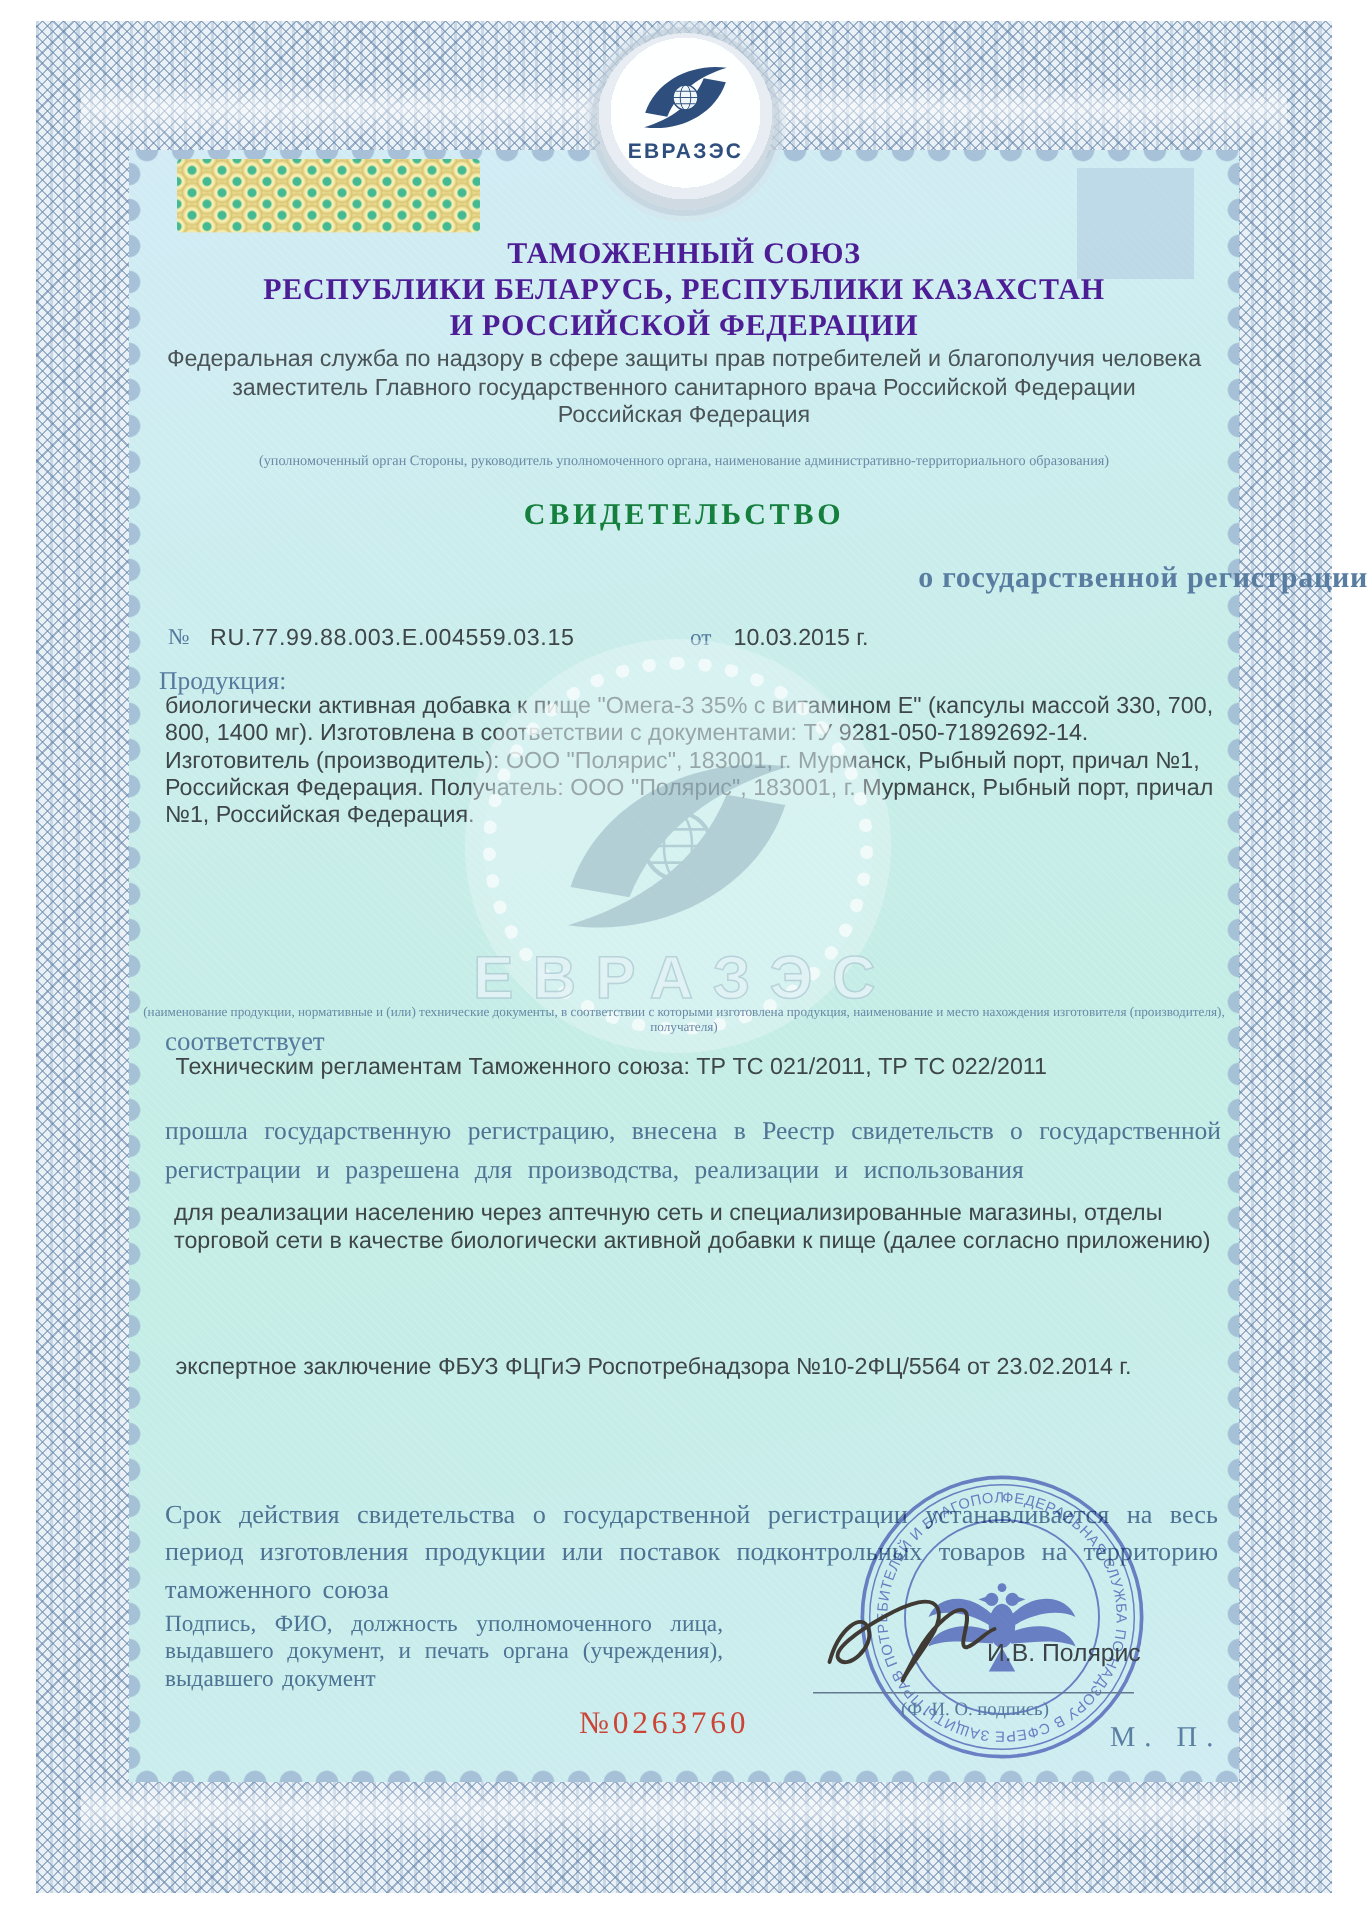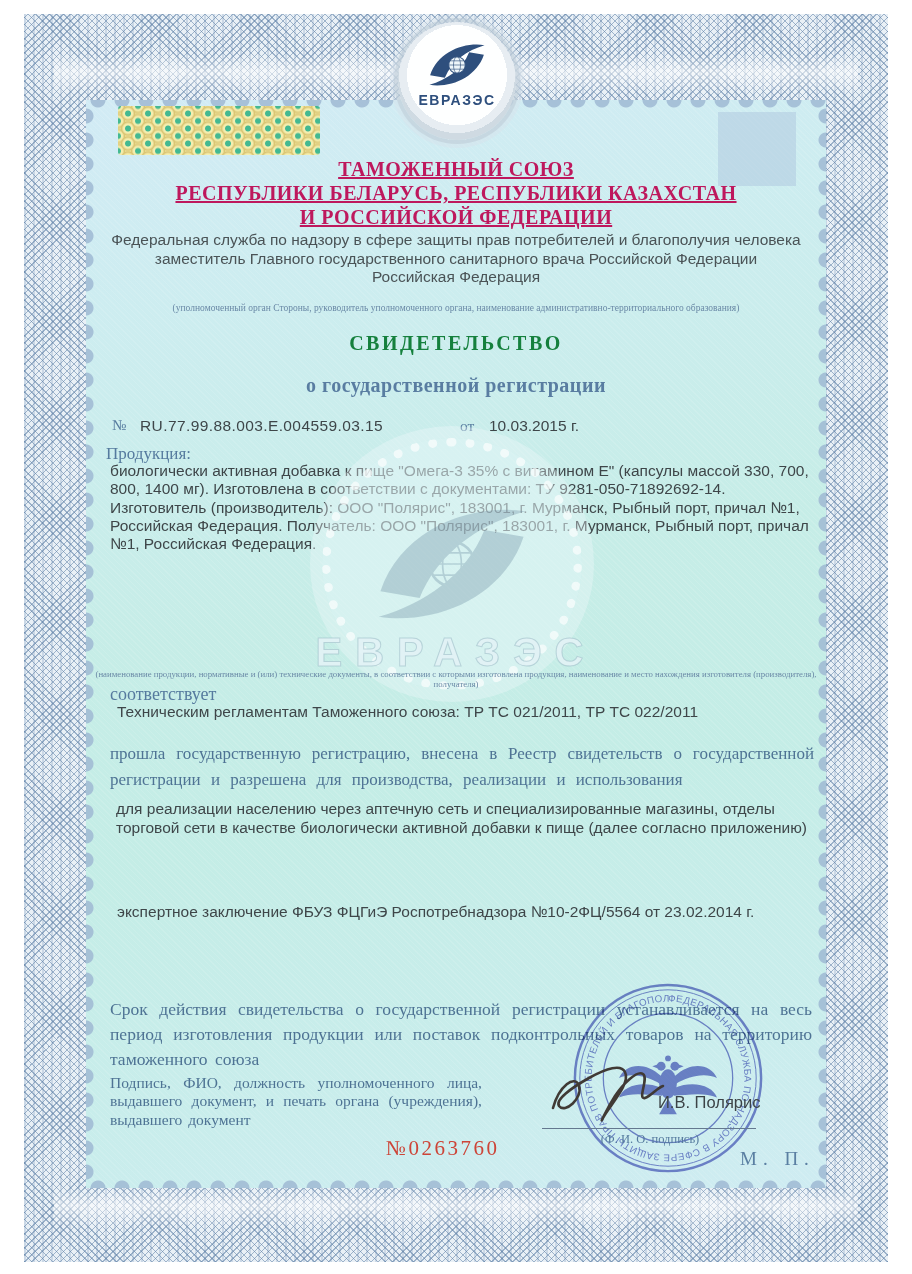--- a/index.html
+++ b/index.html
@@ -41,25 +41,25 @@
     background:radial-gradient(circle at 0px 12px, #9fb9d3 7px, rgba(0,0,0,0) 8px); background-size:10px 24px; background-repeat:repeat-y; }
   .sc-r { right:86px; top:104px; bottom:90px; width:10px;
     background:radial-gradient(circle at 10px 12px, #9fb9d3 7px, rgba(0,0,0,0) 8px); background-size:10px 24px; background-repeat:repeat-y; }
 
   .content { position:absolute; inset:0; }
   .abs { position:absolute; }
 
   
   .serif-blue { font-family:"Liberation Serif", serif; color:#557a9e; }
   .sans-dark  { font-family:"Liberation Sans", sans-serif; color:#3e4649; }
-  .hline { width:100%; text-align:center; font-family:"Liberation Serif", serif; font-weight:bold; color:#be185d; font-size:20px; letter-spacing:.5px;text-decoration:underline; }
+  .hline { width:100%; text-align:center; font-family:"Liberation Serif", serif; font-weight:bold; color:#4c1d95; font-size:20px; letter-spacing:.5px; }
   .subline { width:100%; text-align:center; font-size:15.5px; color:#4a5356; }
   .caption { width:100%; text-align:center; font-family:"Liberation Serif", serif; color:#6a89a6; font-size:9.5px; }
   .doc-title { width:100%; text-align:center; font-family:"Liberation Serif", serif; font-weight:bold; color:#15803d; font-size:20px; letter-spacing:2.5px; }
-  .doc-subtitle { width:100%; text-align:center; font-family:"Liberation Serif", serif; font-weight:bold; color:#597da1; font-size:20px; letter-spacing:.5px; }
+  .doc-subtitle { width:100%; text-align:right; font-family:"Liberation Serif", serif; font-weight:bold; color:#597da1; font-size:20px; letter-spacing:.5px; }
   .para-serif { font-family:"Liberation Serif", serif; color:#4e7394; font-size:17px; line-height:26px; text-align:justify; text-align-last:left; }
   .para-sans  { font-family:"Liberation Sans", sans-serif; color:#3e4649; font-size:15.5px; line-height:18.5px; }
 
   
   .medallion { left:398px; top:22px; width:118px; height:118px; border-radius:50%;
     background:radial-gradient(circle at 50% 45%, #feffff 0 57%, #e7edf2 57% 66%, #cfdae2 66% 74%, #eef3f6 74% 86%, #bccad4 86% 100%);
     box-shadow:0 0 0 4px rgba(188,202,214,.55), 0 0 0 8px rgba(216,227,234,.45);
     display:flex; flex-direction:column; align-items:center; }
   .medallion svg { margin-top:14px; }
   .medallion-label { font-family:"Liberation Sans", sans-serif; font-weight:bold; color:#2e4f7d; font-size:14px; letter-spacing:1.5px; margin-top:-2px; }

